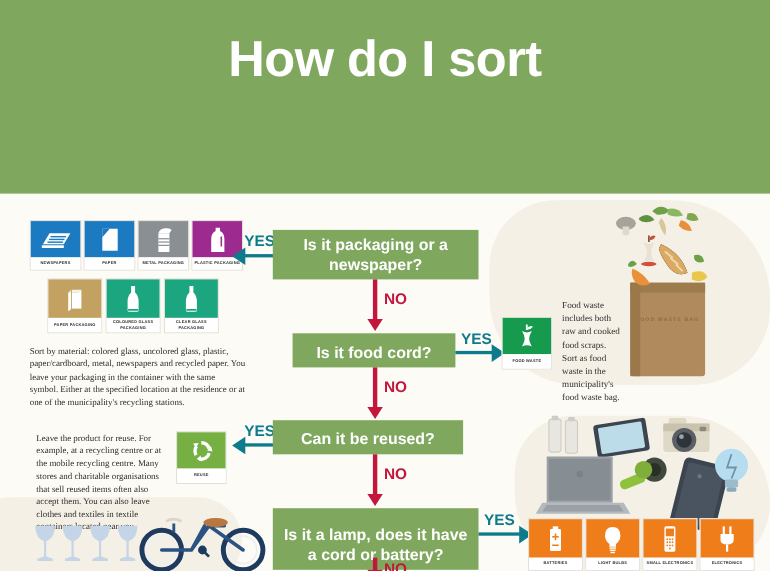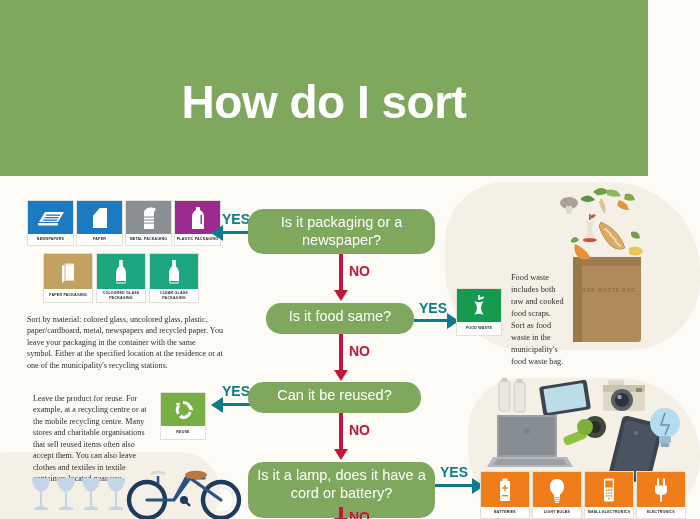--- a/index.html
+++ b/index.html
@@ -6,23 +6,23 @@
   html, body {
     width: 700px; height: 519px;
     font-family: "Liberation Sans", sans-serif;
     background: #fdfbf6;
     overflow: hidden;
   }
   #page { position: relative; width: 700px; height: 519px; background: #fdfbf6; }
 
   
   #header {
-    position: absolute; left: 0; top: 0; width: 648px; height: 176px;
+    position: absolute; left: 0; top: 0; width: 700px; height: 176px;
     background: #7fa85e;
-    display: flex; flex-direction: row;
+    display: flex; flex-direction: column;
     align-items: center; justify-content: flex-start;
     padding-top: 29px;
   }
   #title {
     color: #ffffff;
     font-size: 46px;
     font-weight: bold;
     line-height: 1.07;
     text-align: center;
     letter-spacing: -0.5px;
@@ -34,27 +34,26 @@
     font-weight: bold;
     text-align: center;
     margin-top: 14px;
   }
 
   
   .flowbox {
     position: absolute;
     background: #7fa85e;
     color: #ffffff;
-    font-weight: normal;
+    font-weight: bold;
     font-size: 14.5px;
     line-height: 1.25;
-    display: flex; align-items: flex-start; justify-content: center;
+    display: flex; align-items: flex-end; justify-content: center;
     text-align: center;
     padding: 4px 8px;
-    border-radius: 15px;
   }
 
   
   .arrow-down {
     position: absolute;
     width: 4px;
     background: #c2163c;
   }
   .arrow-down::after {
     content: "";
@@ -259,21 +258,21 @@
   <div class="arrow-h left" style="left:222px; top:231px; width:36px;"></div>
 
   <div class="flowbox" style="left:248px; top:209px; width:187px; height:45px;">
     <span>Is it packaging or a newspaper?</span>
   </div>
 
   <div class="arrow-down" style="left:339px; top:254px; height:37px;"></div>
   <div class="lbl-no" style="left:349px; top:263px;">NO</div>
 
   <div class="flowbox" style="left:266px; top:303px; width:148px; height:31px;">
-    <span>Is it food same?</span>
+    <span>Is it food cord?</span>
   </div>
 
   <div class="lbl-yes" style="left:419px; top:300px;">YES</div>
   <div class="arrow-h right" style="left:414px; top:319px; width:34px;"></div>
 
   <div class="arrow-down" style="left:339px; top:334px; height:37px;"></div>
   <div class="lbl-no" style="left:349px; top:343px;">NO</div>
 
   <div class="tile tall" style="left:456px; top:288px; width:46px; height:48px;">
     <div class="face" style="background:#169b4e;">

